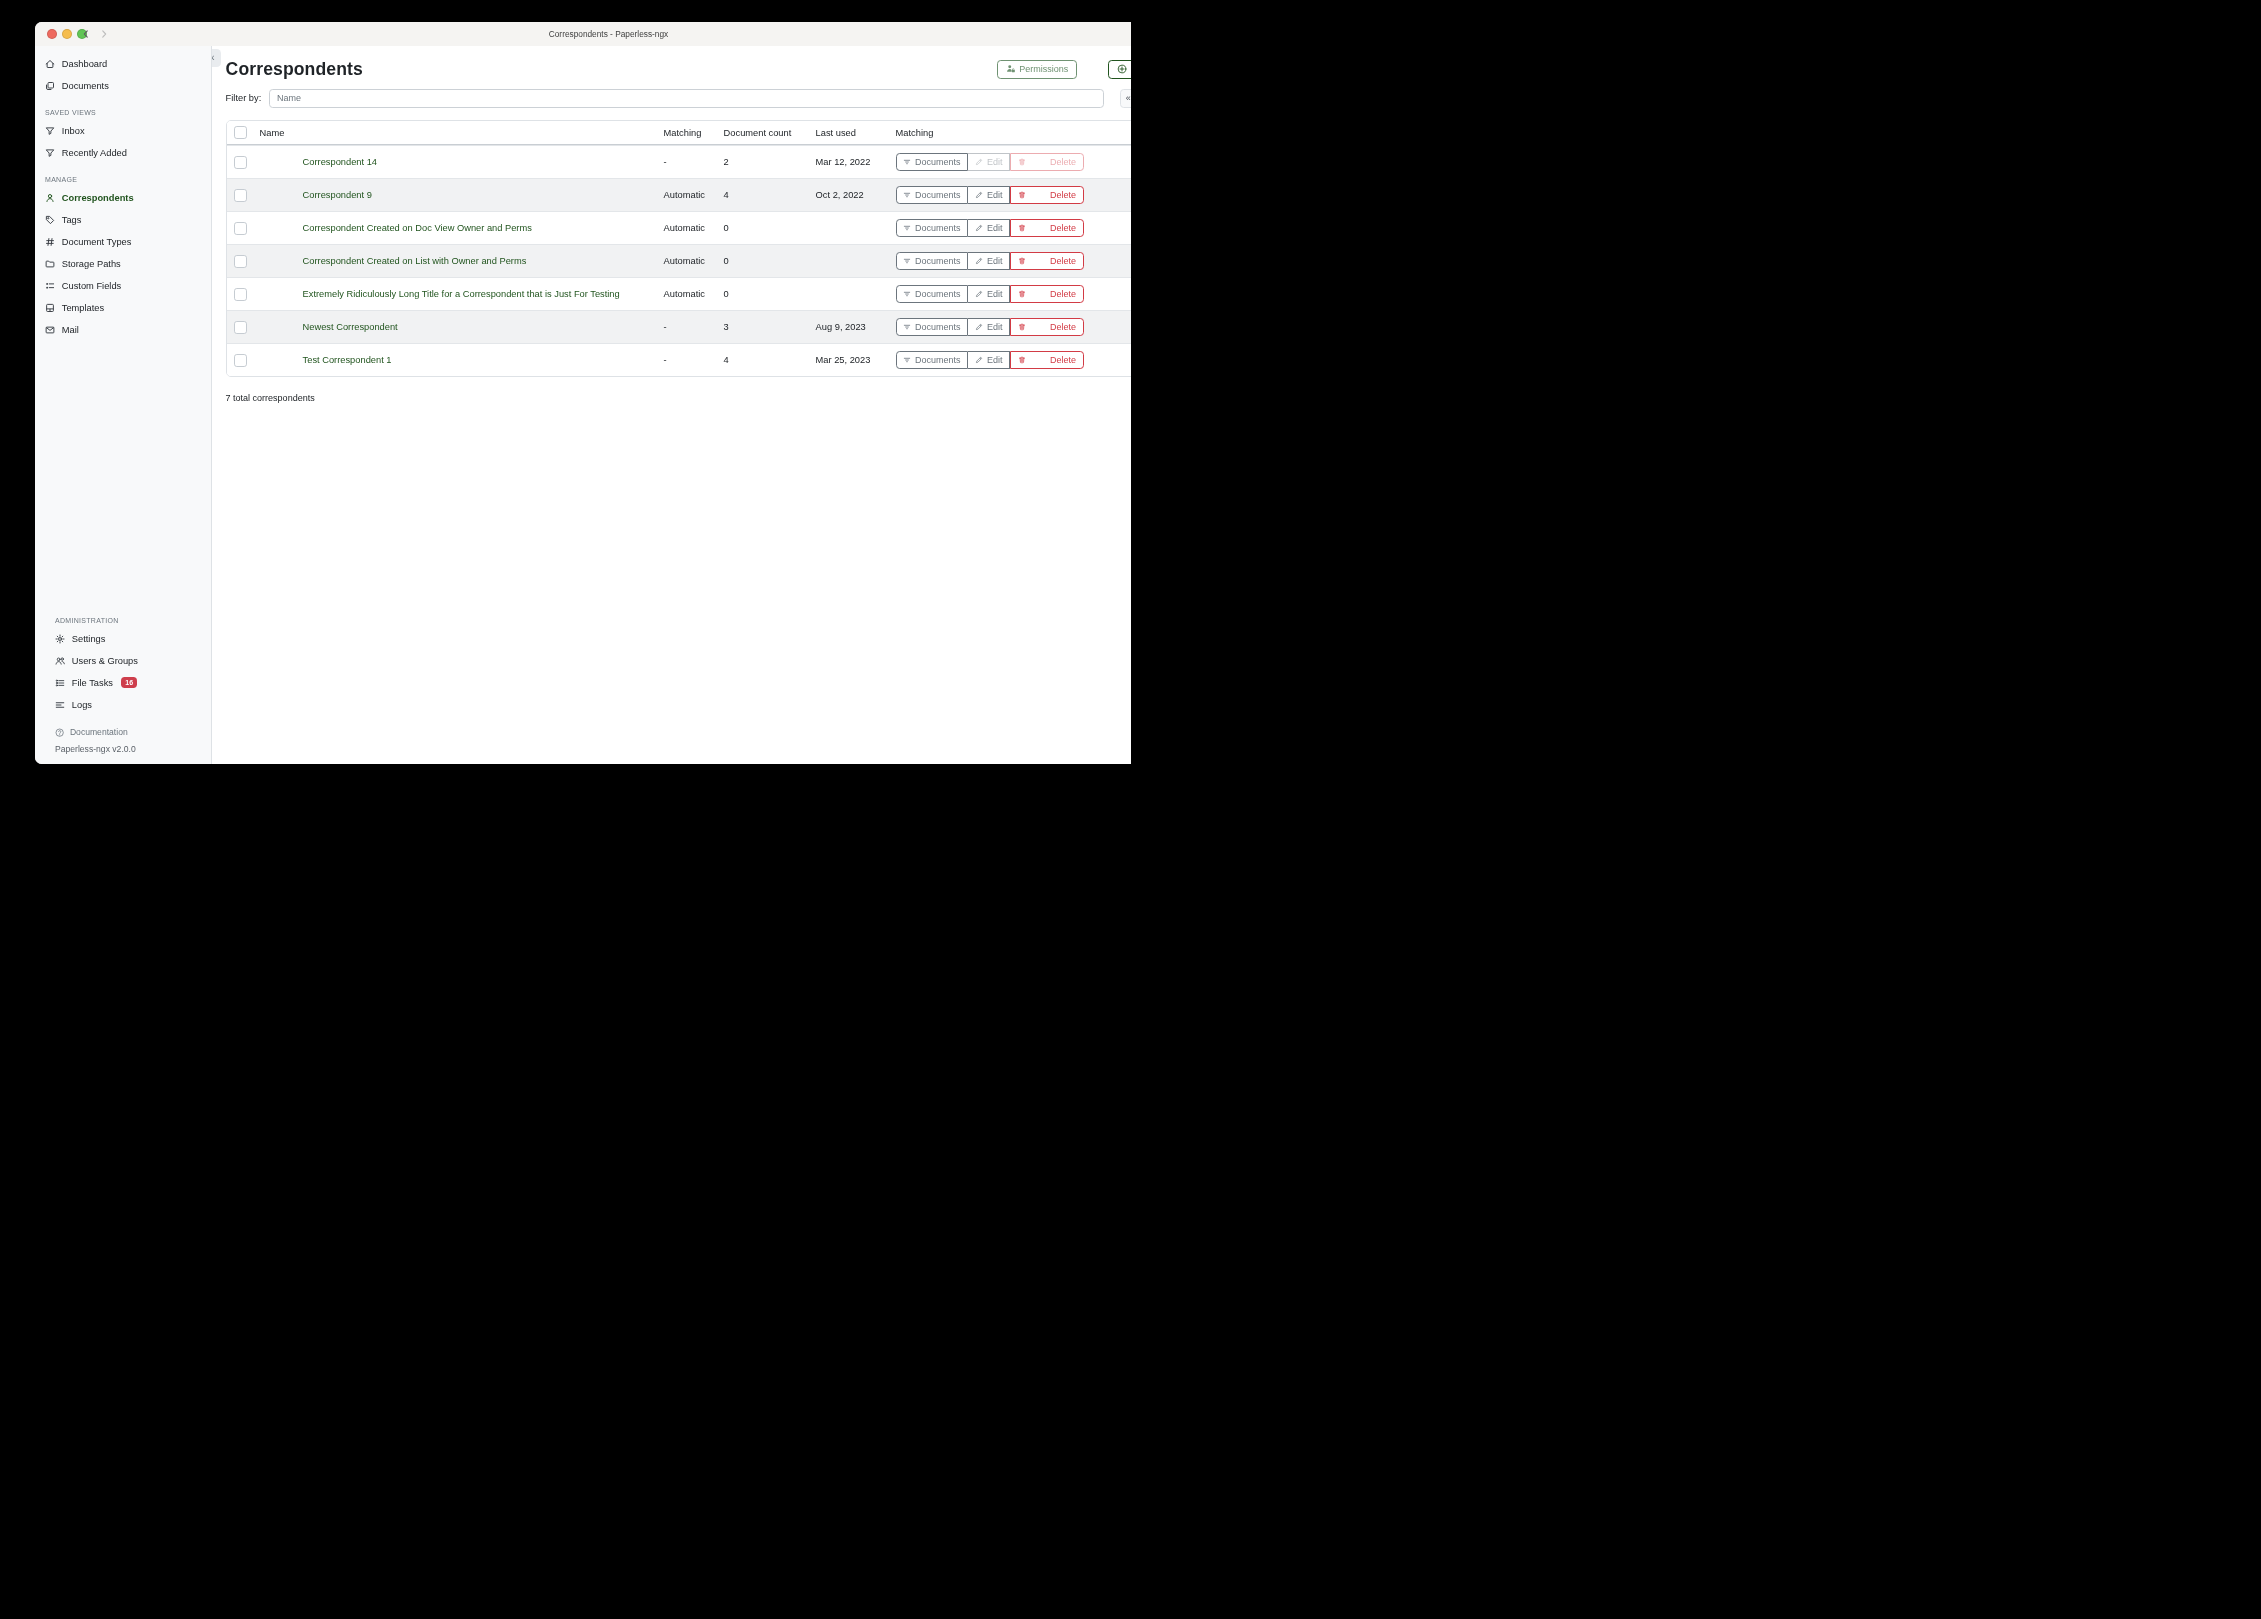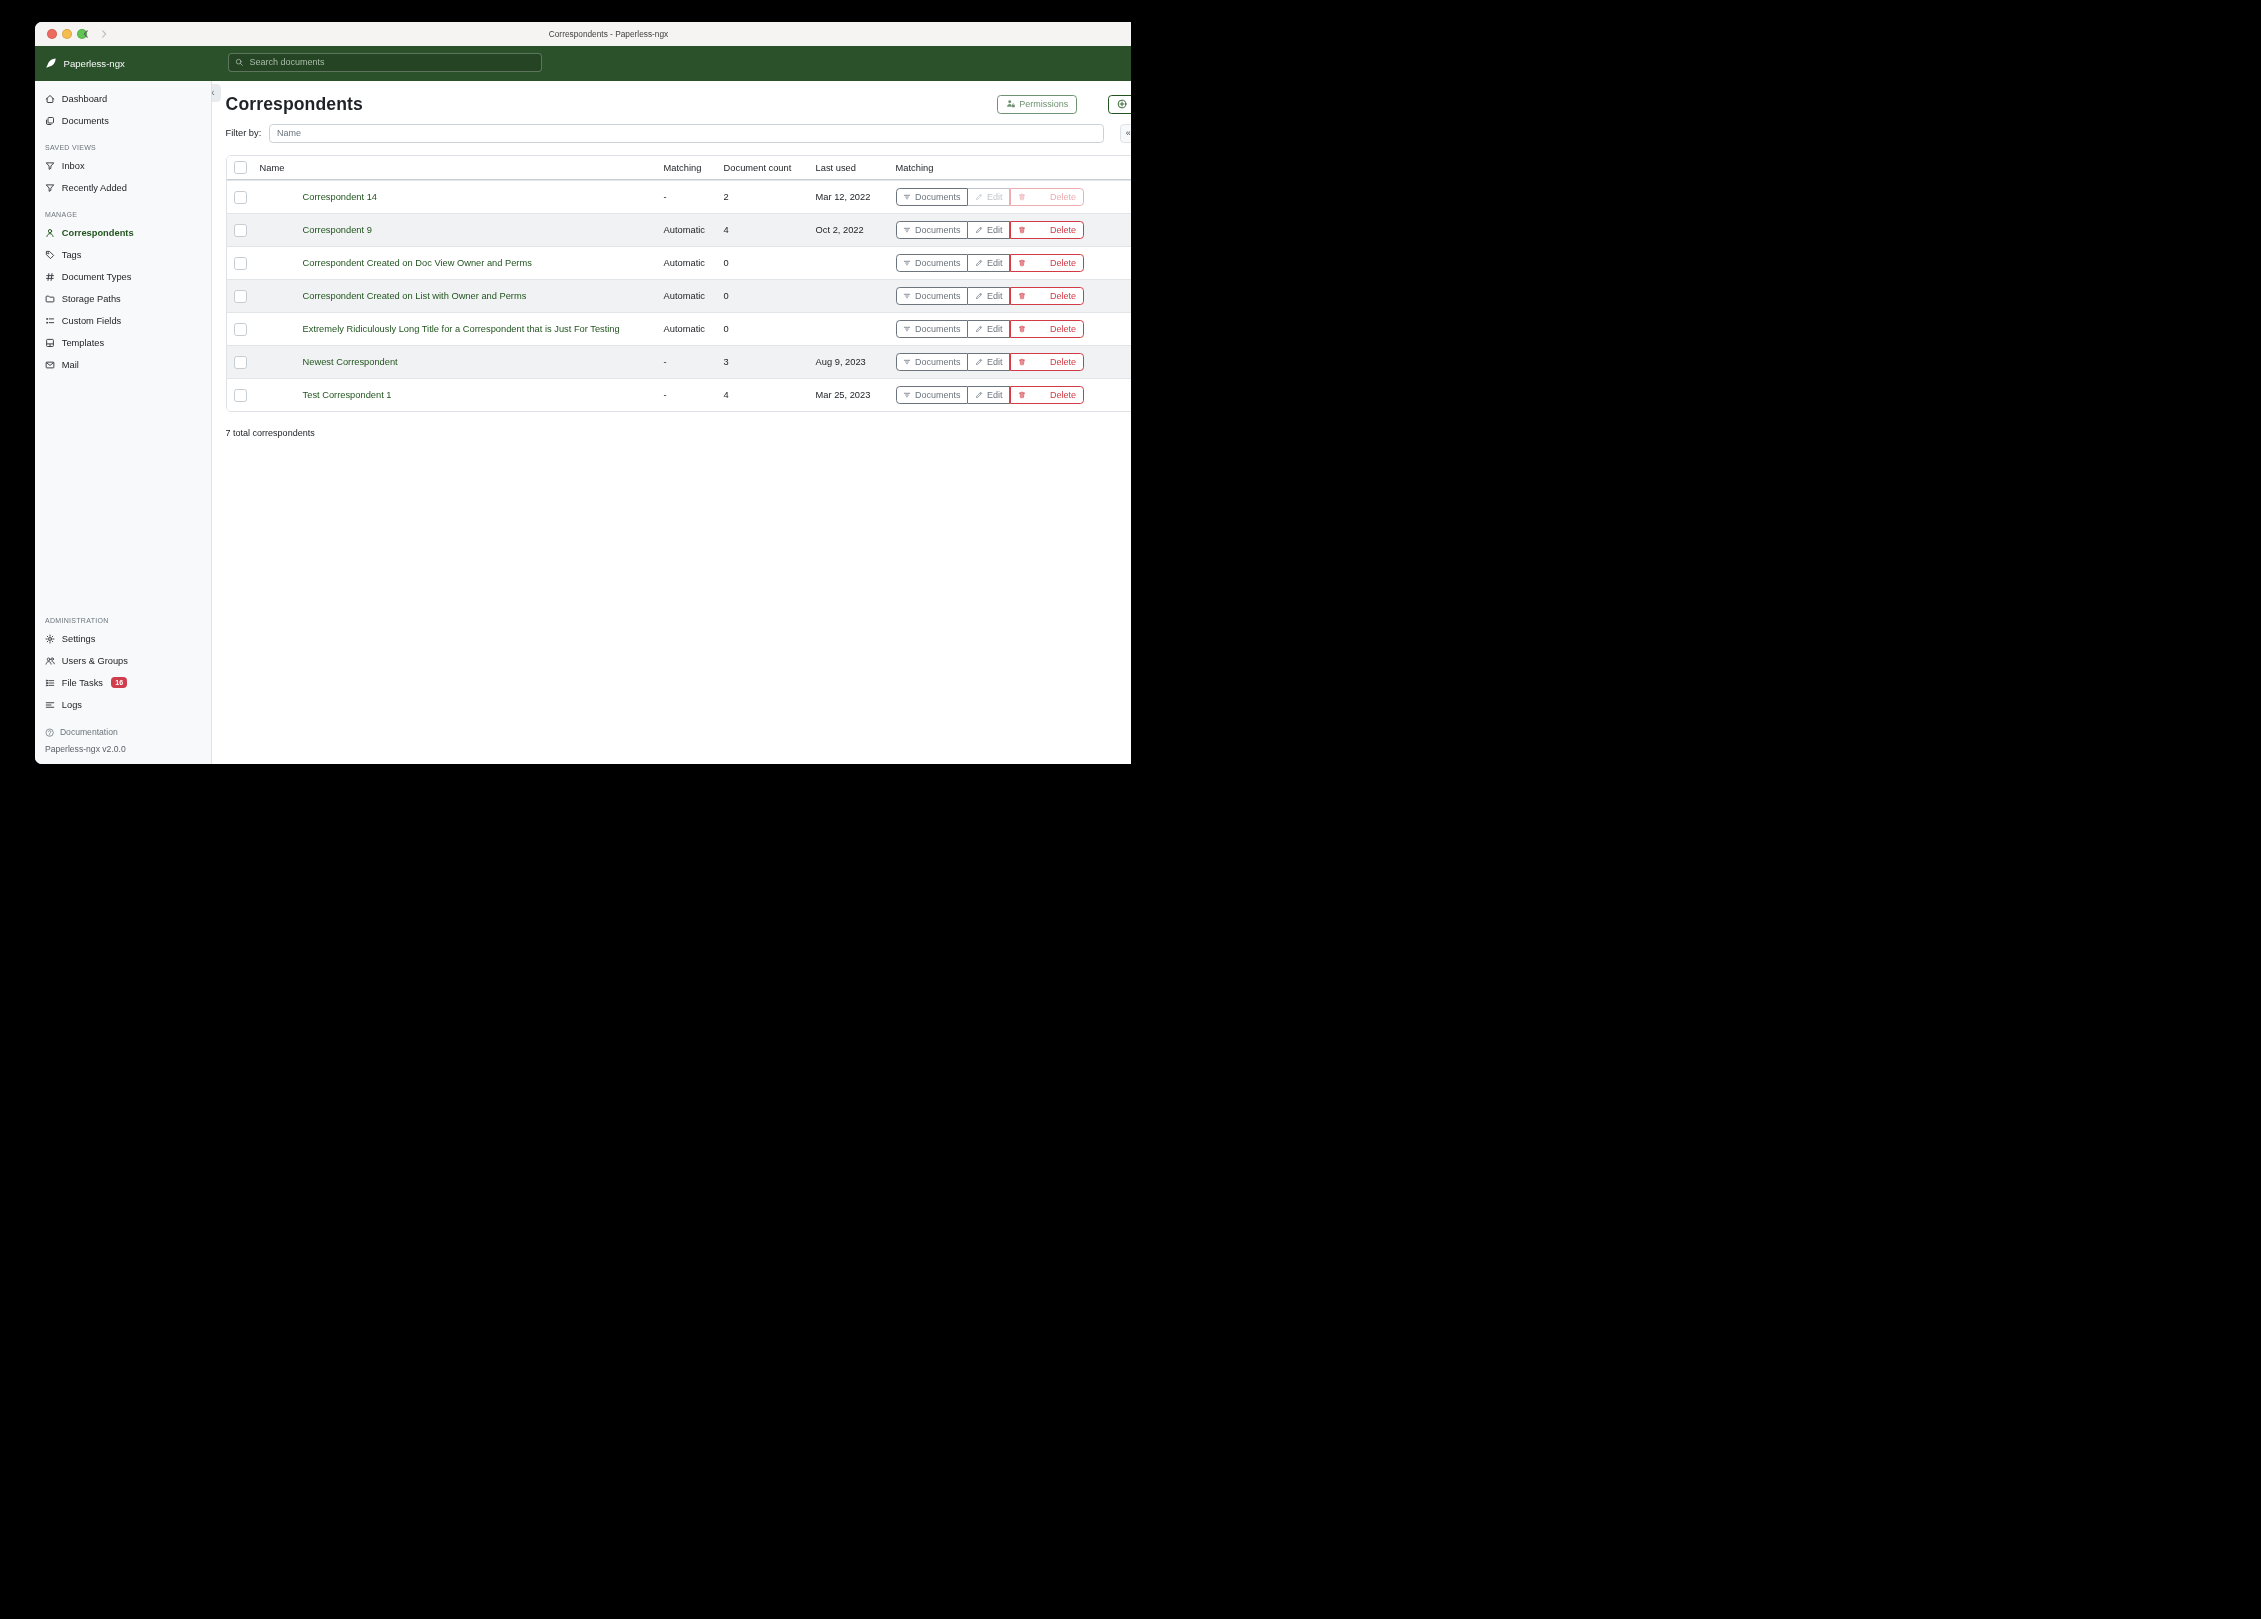--- a/index.html
+++ b/index.html
@@ -45,21 +45,21 @@
   .app-body{flex:1;display:flex;min-height:0;}
   .sidebar{width:177px;flex:0 0 auto;background:#f8f9fa;border-right:0.6px solid #dee2e6;
     display:flex;flex-direction:column;padding-top:7.4px;box-sizing:border-box;overflow:hidden;}
   .side-item{height:22px;display:flex;align-items:center;gap:6.8px;padding:0 10px;font-size:9.3px;color:#212529;cursor:pointer;flex:0 0 auto;}
   .side-item .ic{width:10px;height:10px;color:#343a40;flex:0 0 auto;}
   .side-item.active{color:var(--accent-green,#21541e);font-weight:700;}
   .side-item.active .ic{color:var(--accent-green,#21541e);}
   .side-title{margin:12.3px 10px 3.7px;font-size:7px;letter-spacing:0.3px;color:#6c757d;flex:0 0 auto;}
   .badge{background:var(--badge-red,#ce3e4c);color:#fff;font-size:7px;font-weight:700;
     border-radius:3.7px;padding:1.9px 4.3px;line-height:1;margin-left:1.2px;}
-  .side-bottom{margin-top:auto;padding-bottom:10px;display:flex;flex-direction:column;}
+  .side-bottom{margin-top:auto;padding-bottom:10px;display:flex;flex-direction:column;margin-left:10px;}
   .doc-link{height:18.5px;display:flex;align-items:center;gap:5.6px;padding:0 10px;font-size:8.6px;color:#6c757d;margin-top:7.4px;cursor:pointer;}
   .doc-link .ic{width:9.3px;height:9.3px;color:#6c757d;}
   .version{padding:2.5px 10px 0;font-size:8.6px;color:#595f66;}
   
   .content{flex:1;background:#fff;position:relative;padding:0 15px 0 13.6px;box-sizing:border-box;overflow:hidden;}
   .collapse-btn{position:absolute;left:-9.3px;top:3.7px;width:18px;height:18px;border:none;border-radius:4.3px;
     background:#e9ecef;color:#6c757d;font-size:10px;line-height:1;cursor:pointer;font-family:inherit;z-index:5;}
   .page-header{margin-top:11px;height:25px;display:flex;align-items:center;}
   h1.page-title{margin:0;font-size:17.6px;font-weight:600;color:#1f2327;letter-spacing:0.1px;}
   .header-actions{margin-left:auto;display:flex;align-items:center;padding-left:12px;}
@@ -239,40 +239,20 @@
         </svg>
       </span>
     <div class="win-title">Correspondents - Paperless-ngx</div>
     <span class="share">
         <svg width="10.5" height="10.5" viewBox="0 0 16 16">
           <use href="#i-share"></use>
         </svg>
       </span>
   </div>
 
-  <div class="navbar">
-    <div class="brand">
-      <svg class="logo" viewBox="0 0 16 16">
-          <use href="#i-leaf"></use>
-        </svg>
-      <span class="brand-label">Paperless-ngx</span>
-    </div>
-    <div class="searchbox">
-      <svg class="s-icon" viewBox="0 0 16 16">
-          <use href="#i-search"></use>
-        </svg>
-      <input type="text" placeholder="Search documents" style="">
-    </div>
-    <div class="user">
-      <svg class="avatar-ic" viewBox="0 0 16 16">
-          <use href="#i-person-circle"></use>
-        </svg>
-      <span class="caret"></span>
-    </div>
-  </div>
 
   <div class="app-body">
 
     <aside class="sidebar">
       <div class="side-item">
         <svg class="ic" viewBox="0 0 16 16">
             <use href="#i-home"></use>
           </svg>
         <span>Dashboard</span>
       </div>

